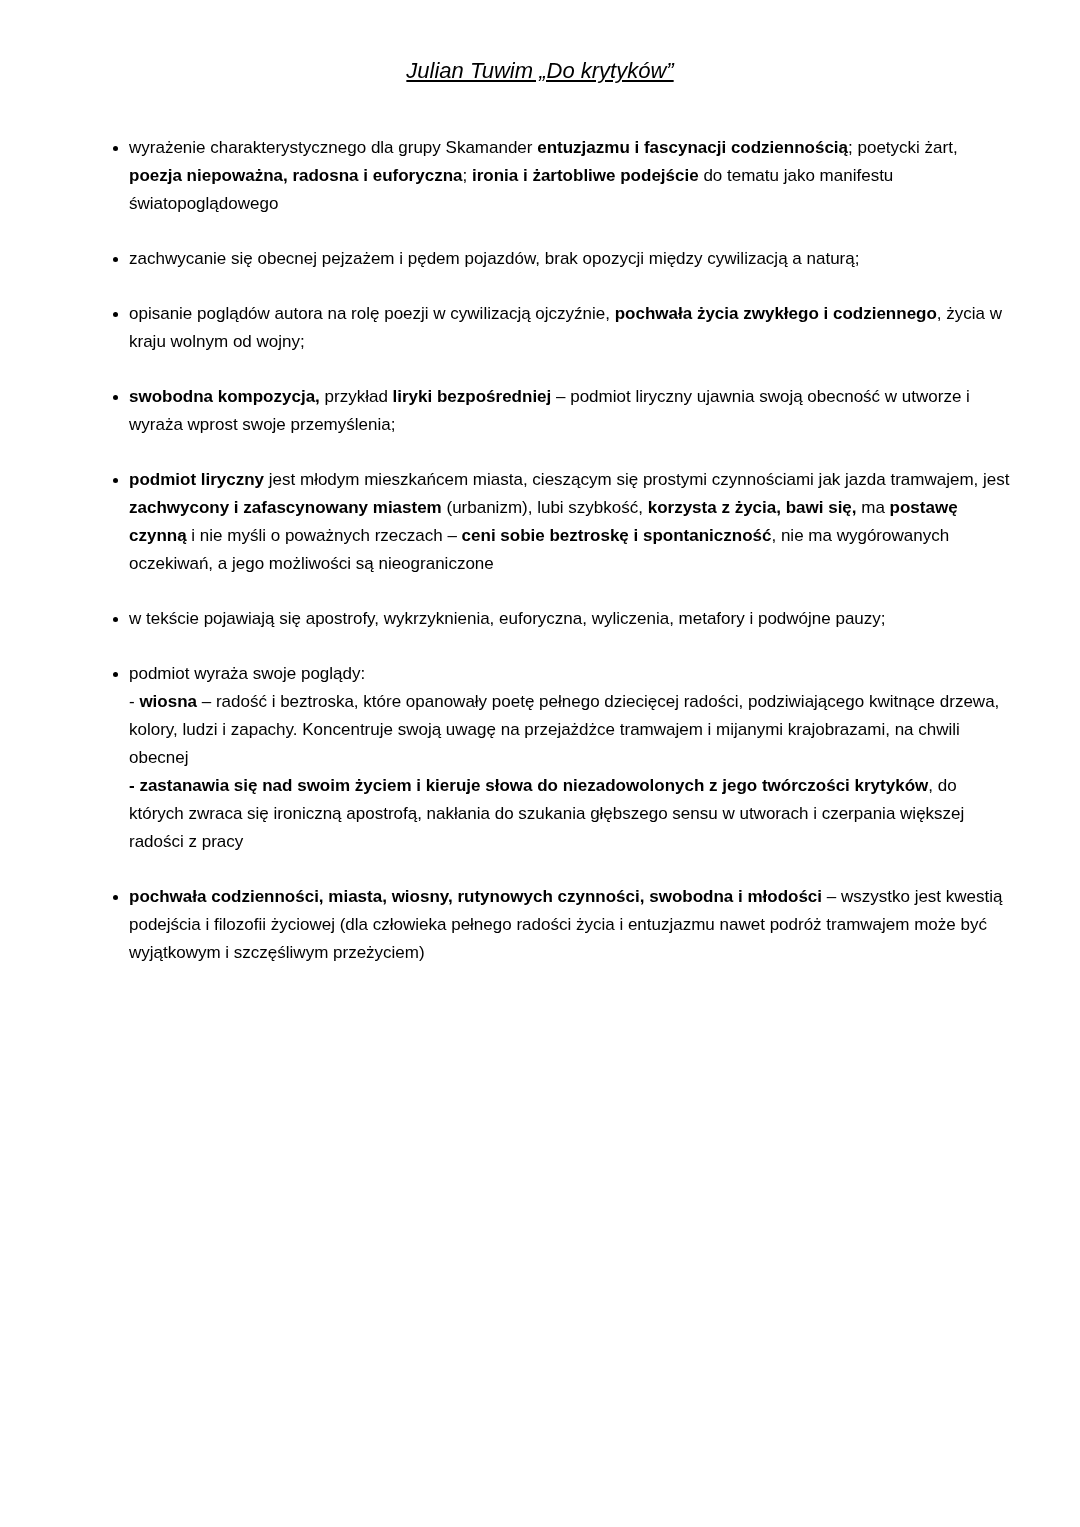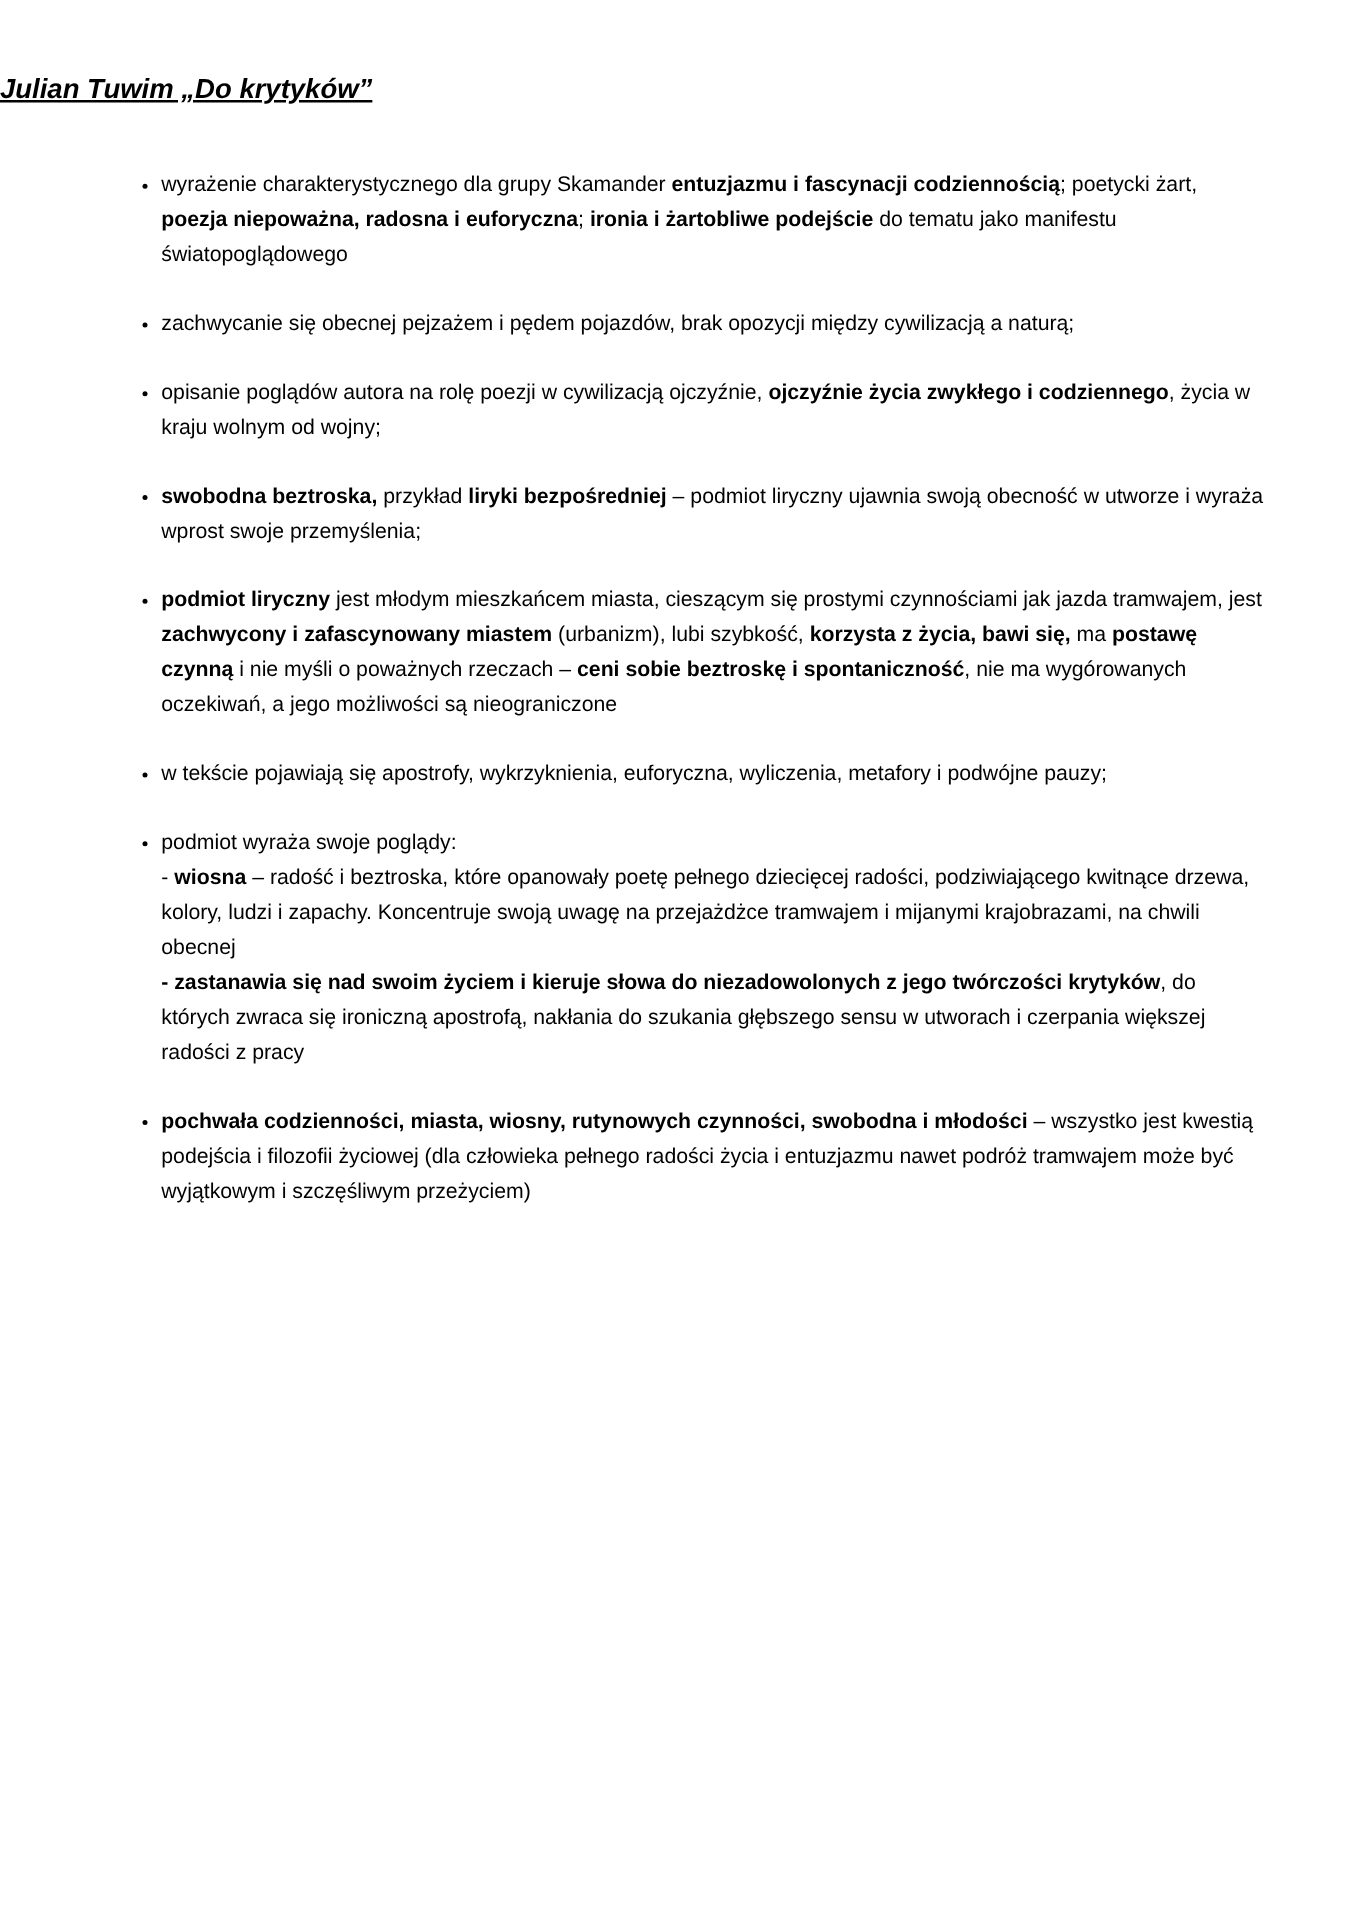--- a/index.html
+++ b/index.html
@@ -13,23 +13,23 @@
     min-height: 1527px;
     margin: 0 auto;
     background: #ffffff;
     box-sizing: border-box;
     padding-top: 58px;
     font-family: "Liberation Sans", "DejaVu Sans", sans-serif;
     color: #000000;
   }
   .doc-title {
     margin: 0 0 50px 0;
-    text-align: left;
+    text-align: center;
     font-size: 22px;
-    font-weight: bold;
+    font-weight: normal;
     font-style: italic;
     text-decoration: underline;
     color: #000000;
   }
   ul.notes {
     margin: 0;
     padding: 0 66px 0 129px;
     list-style: disc outside;
   }
   ul.notes > li {
@@ -47,22 +47,22 @@
 </style>
 </head>
 <body>
 
 <div class="page">
   <h1 class="doc-title">Julian Tuwim „Do krytyków”</h1>
 
   <ul class="notes">
       <li><span>wyrażenie charakterystycznego dla grupy Skamander </span><span class="b">entuzjazmu i fascynacji codziennością</span><span>; poetycki żart, </span><span class="b">poezja niepoważna, radosna i euforyczna</span><span>; </span><span class="b">ironia i żartobliwe podejście</span><span> do tematu jako manifestu światopoglądowego</span></li>
       <li><span>zachwycanie się obecnej pejzażem i pędem pojazdów, brak opozycji między cywilizacją a naturą;</span></li>
-      <li><span>opisanie poglądów autora na rolę poezji w cywilizacją ojczyźnie, </span><span class="b">ojczyźnie życia zwykłego i codziennego</span><span>, życia w kraju wolnym od wojny;</span></li>
-      <li><span class="b">swobodna beztroska,</span><span> przykład </span><span class="b">liryki bezpośredniej</span><span> – podmiot liryczny ujawnia swoją obecność w utworze i wyraża wprost swoje przemyślenia;</span></li>
+      <li><span>opisanie poglądów autora na rolę poezji w cywilizacją ojczyźnie, </span><span class="b">pochwała życia zwykłego i codziennego</span><span>, życia w kraju wolnym od wojny;</span></li>
+      <li><span class="b">swobodna kompozycja,</span><span> przykład </span><span class="b">liryki bezpośredniej</span><span> – podmiot liryczny ujawnia swoją obecność w utworze i wyraża wprost swoje przemyślenia;</span></li>
       <li><span class="b">podmiot liryczny</span><span> jest młodym mieszkańcem miasta, cieszącym się prostymi czynnościami jak jazda tramwajem, jest </span><span class="b">zachwycony i zafascynowany miastem</span><span> (urbanizm), lubi szybkość, </span><span class="b">korzysta z życia, bawi się,</span><span> ma </span><span class="b">postawę czynną</span><span> i nie myśli o poważnych rzeczach – </span><span class="b">ceni sobie beztroskę i spontaniczność</span><span>, nie ma wygórowanych oczekiwań, a jego możliwości są nieograniczone</span></li>
       <li><span>w tekście pojawiają się apostrofy, wykrzyknienia, euforyczna, wyliczenia, metafory i podwójne pauzy;</span></li>
       <li><span>podmiot wyraża swoje poglądy:
 - </span><span class="b">wiosna</span><span> – radość i beztroska, które opanowały poetę pełnego dziecięcej radości, podziwiającego kwitnące drzewa, kolory, ludzi i zapachy. Koncentruje swoją uwagę na przejażdżce tramwajem i mijanymi krajobrazami, na chwili obecnej
 </span><span class="b">- zastanawia się nad swoim życiem i kieruje słowa do niezadowolonych z jego twórczości krytyków</span><span>, do których zwraca się ironiczną apostrofą, nakłania do szukania głębszego sensu w utworach i czerpania większej radości z pracy</span></li>
       <li><span class="b">pochwała codzienności, miasta, wiosny, rutynowych czynności, swobodna i młodości</span><span> – wszystko jest kwestią podejścia i filozofii życiowej (dla człowieka pełnego radości życia i entuzjazmu nawet podróż tramwajem może być wyjątkowym i szczęśliwym przeżyciem)</span></li>
     </ul>
 </div>
 
 </body></html>

